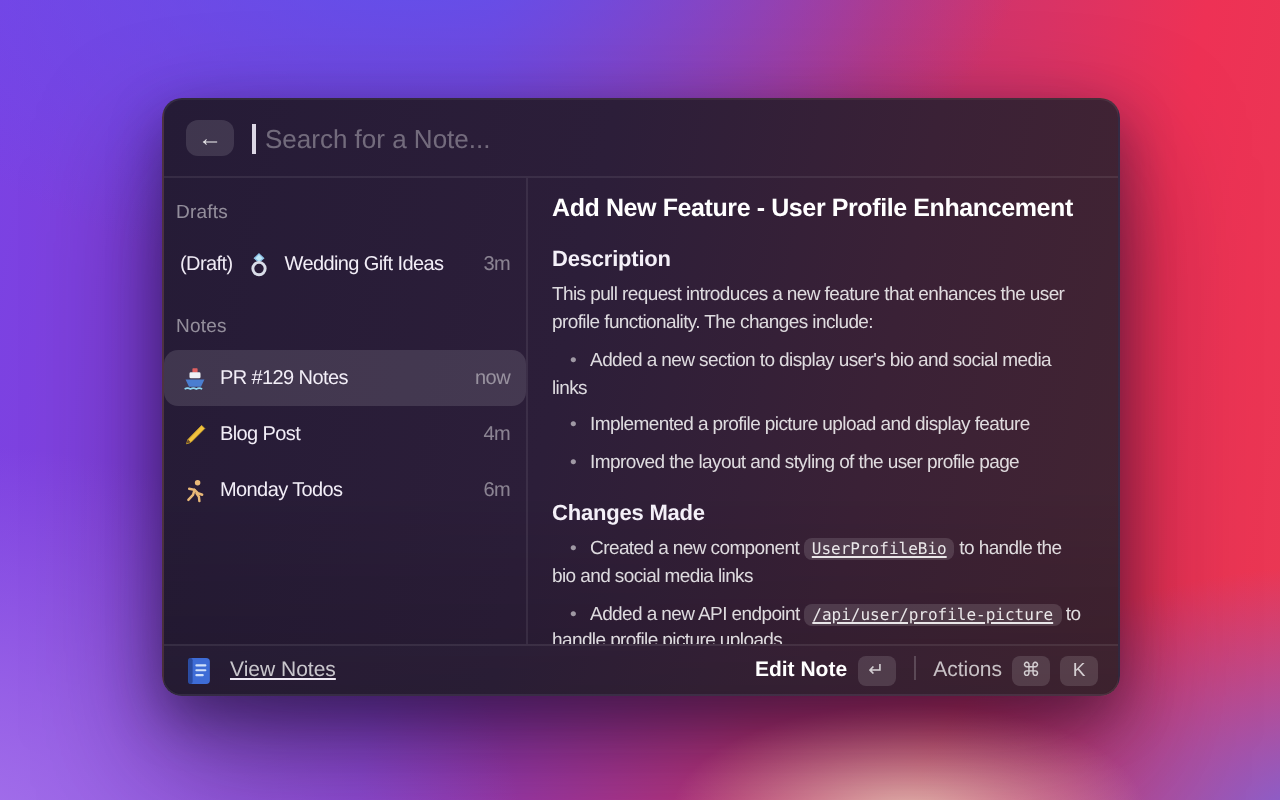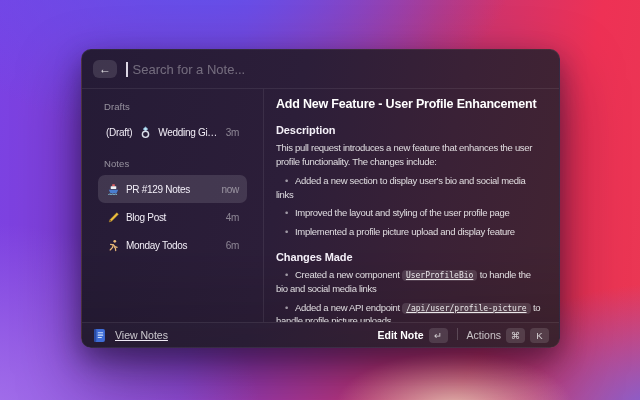--- a/index.html
+++ b/index.html
@@ -46,21 +46,21 @@
     flex:1;background:transparent;border:none;outline:none;
     font-family:"Liberation Sans",sans-serif;font-size:13px;color:#fff;
     padding:0;caret-color:transparent;
   }
   .search-input::placeholder{color:rgba(255,255,255,0.35);}
   
   .bdy{flex:1;display:flex;min-height:0;}
   .sidebar{
     width:182px;flex:0 0 182px;box-sizing:border-box;
     border-right:1px solid rgba(255,255,255,0.08);
-    padding:7px 16px;overflow:hidden;
+    padding:7px 0;overflow:hidden;
   }
   .sec-label{
     font-size:9.5px;color:rgba(255,255,255,0.5);
     margin:5px 6px 6px 6px;letter-spacing:.1px;
   }
   .sec-label.later{margin-top:12px;}
   .row{
     height:28px;border-radius:7px;display:flex;align-items:center;
     padding:0 8px;gap:6px;cursor:default;
     font-size:10px;letter-spacing:-0.3px;white-space:nowrap;overflow:hidden;
@@ -179,22 +179,22 @@
             <span class="row-time">6m</span>
           </div>
         </div>
 
       <div class="preview">
         <div class="pv-title">Add New Feature - User Profile Enhancement</div>
         <div id="pv-body">
             <div class="pv-h">Description</div>
             <div class="pv-p">This pull request introduces a new feature that enhances the user profile functionality. The changes include:</div>
             <div class="pv-b"><span class="dot">•</span>Added a new section to display user's bio and social media links</div>
+            <div class="pv-b"><span class="dot">•</span>Implemented a profile picture upload and display feature</div>
             <div class="pv-b"><span class="dot">•</span>Improved the layout and styling of the user profile page</div>
-            <div class="pv-b"><span class="dot">•</span>Implemented a profile picture upload and display feature</div>
             <div class="pv-h">Changes Made</div>
             <div class="pv-b"><span class="dot">•</span>Created a new component <code class="inline">UserProfileBio</code> to handle the bio and social media links</div>
             <div class="pv-b"><span class="dot">•</span>Added a new API endpoint <code class="inline">/api/user/profile-picture</code> to handle profile picture uploads</div>
           </div>
       </div>
     </div>
 
     <div class="ftr">
       <div class="app-chip">
         <span class="row-icon" style="width:15px;height:15px;flex-basis:15px" id="ftr-icon">

